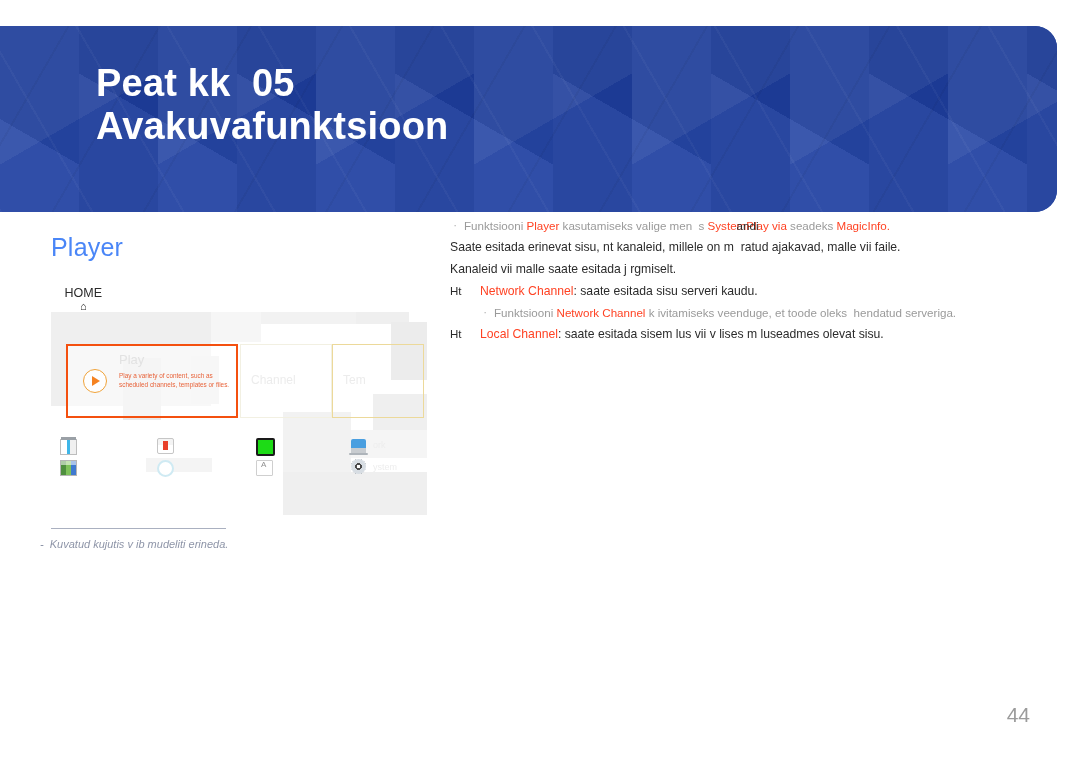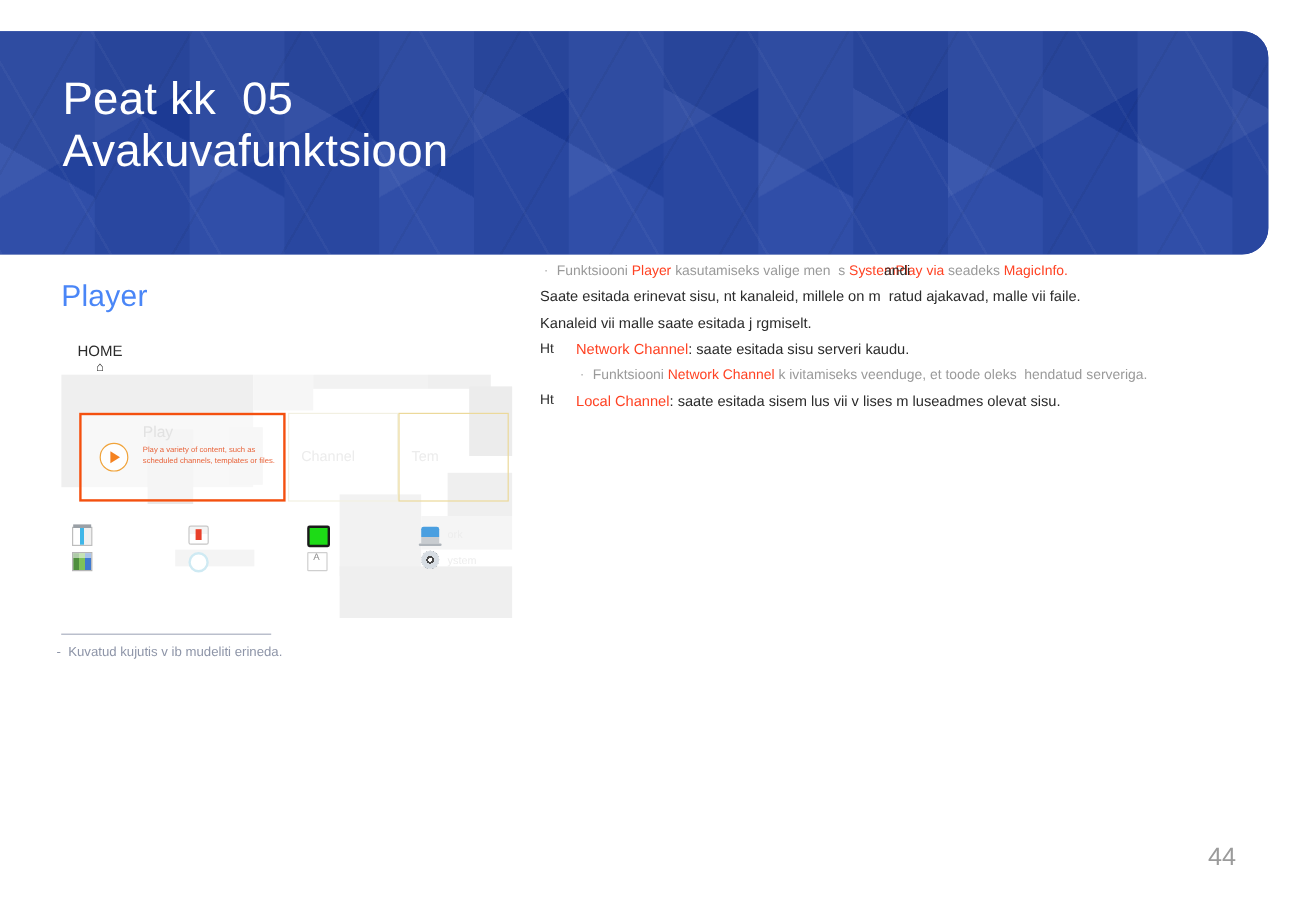--- a/index.html
+++ b/index.html
@@ -52,23 +52,24 @@
   #header-text-wrap {
     position: absolute;
     left: 52px;
     top: 36px;
     z-index: 3;
   }
   .banner-title {
     color: #ffffff;
     font-size: 38px;
     line-height: 43px;
-    font-weight: 400;
+    font-weight: 700;
     letter-spacing: 0.2px;
     white-space: pre;
+    margin-left: 44px;
   }
   .banner-sub {
     margin-top: 11px;
     font-size: 11.5px;
     line-height: 17.5px;
     color: #dfe5f5;
     white-space: pre;
   }
   .banner-sub .hl { color: #ff4b33; }
 
@@ -257,25 +258,26 @@
   #caption-rule {
     position: absolute;
     left: 51px;
     top: 528px;
     width: 175px;
     height: 1px;
     background: #aab0c0;
   }
   #figure-caption {
     position: absolute;
-    left: 47px;
+    left: 40px;
     top: 538px;
     font-size: 11px;
     color: #8e95a8;
     white-space: pre;
+    font-style: italic;
   }
 
   
   #body-column {
     position: absolute;
     left: 450px;
     top: 215px;
     width: 520px;
   }
   .body-line {

